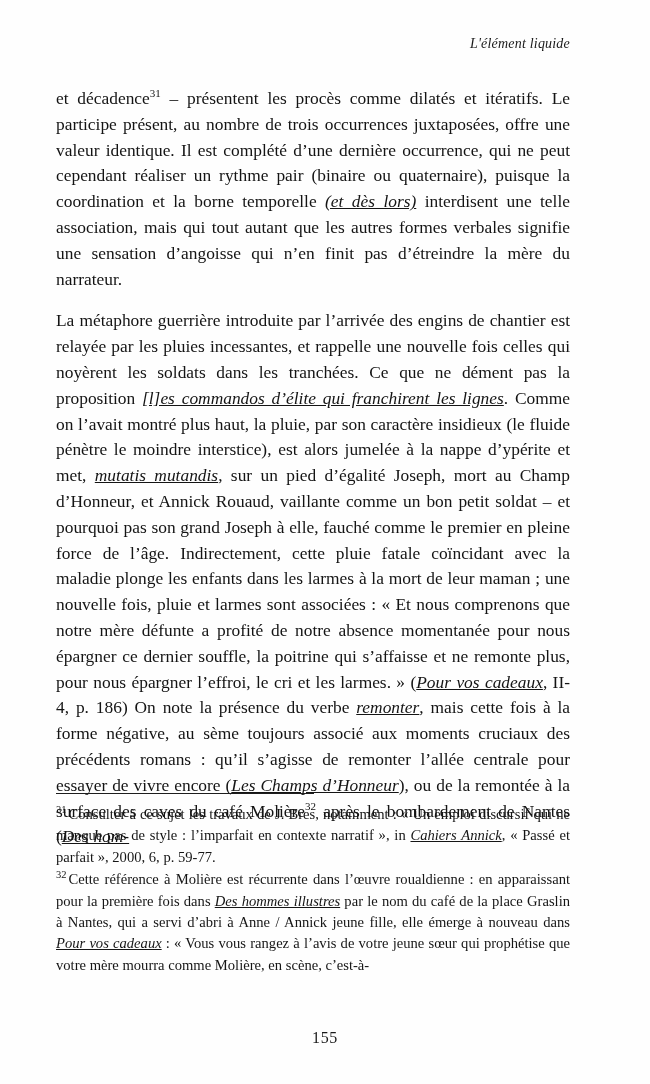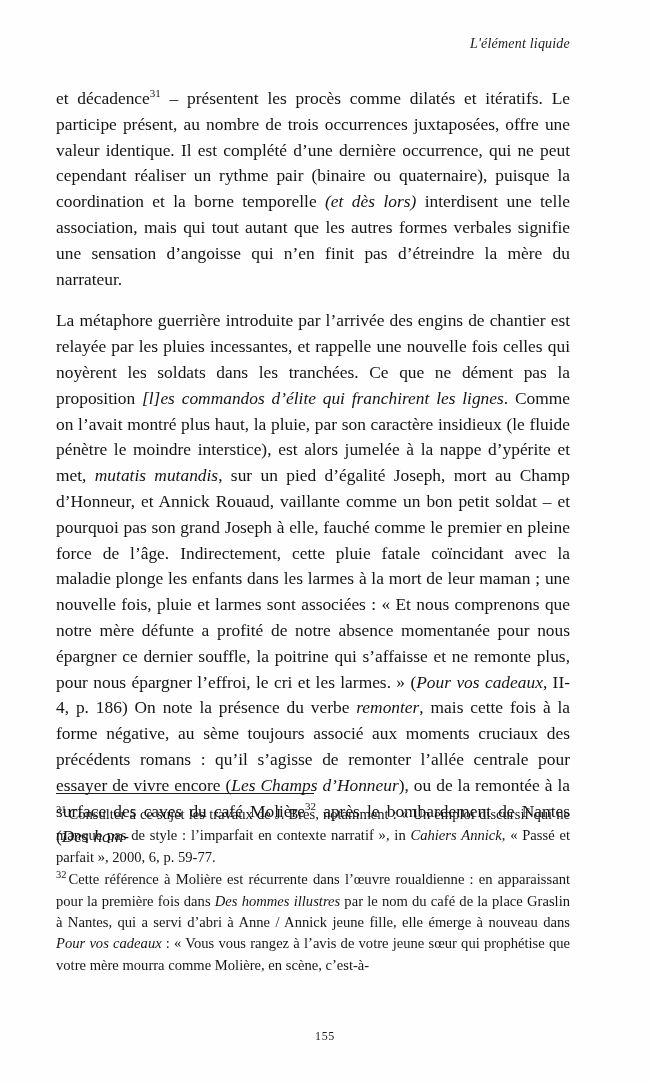--- a/index.html
+++ b/index.html
@@ -45,21 +45,21 @@
     font-size: 17.4px;
     line-height: 25.8px;
     text-align: justify;
     text-justify: inter-word;
     word-spacing: 0.2px;
     color: #141414;
     hyphens: manual;
   }
   .body-block p + p { margin-top: 16px; }
 
-  i, .it { font-style: italic; }
+  i, .it { font-style: italic; text-decoration: underline; }
 
   sup.fn-ref {
     font-size: 11px;
     line-height: 0;
     vertical-align: super;
   }
 
   
   .fn-rule {
     position: absolute;
@@ -92,21 +92,21 @@
     margin-right: 2px;
   }
 
   
   .folio {
     position: absolute;
     left: 0;
     right: 0;
     top: 1029px;
     text-align: center;
-    font-size: 12px;
+    font-size: 16px;
     letter-spacing: 0.6px;
     color: #1a1a1a;
   }
 </style>
 </head>
 <body>
 
 <div class="page">
 
   <div class="running-head">L'élément liquide</div>

